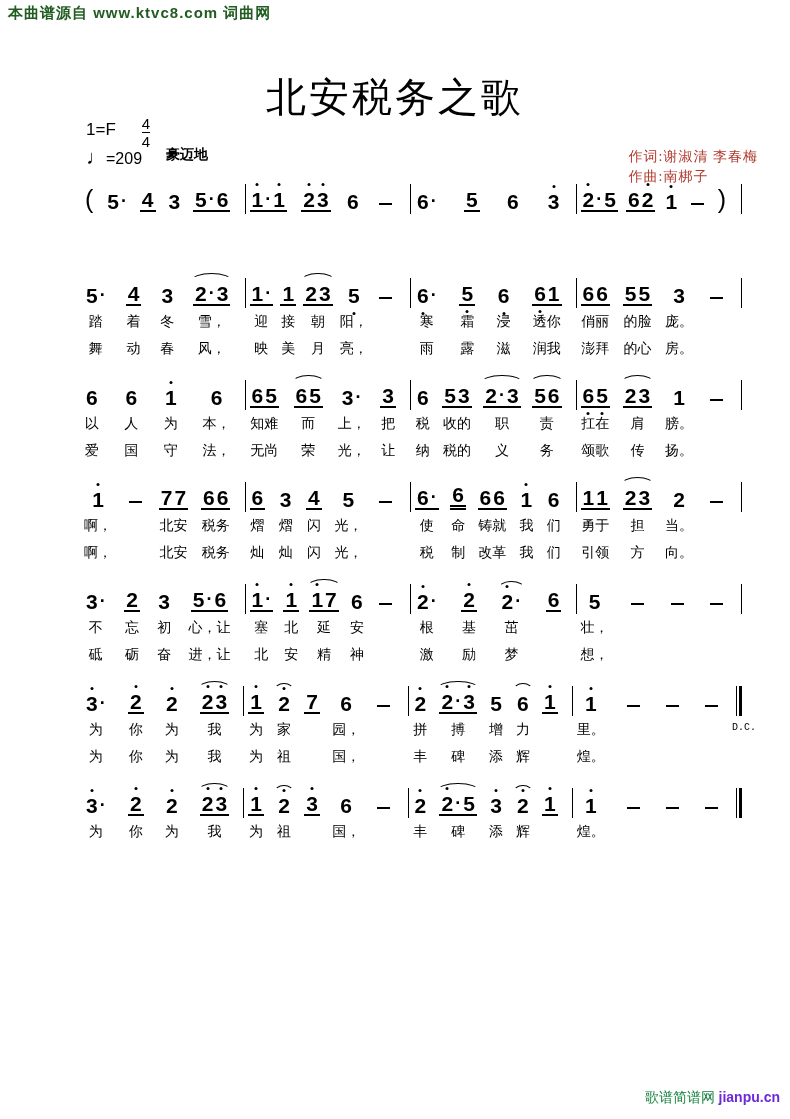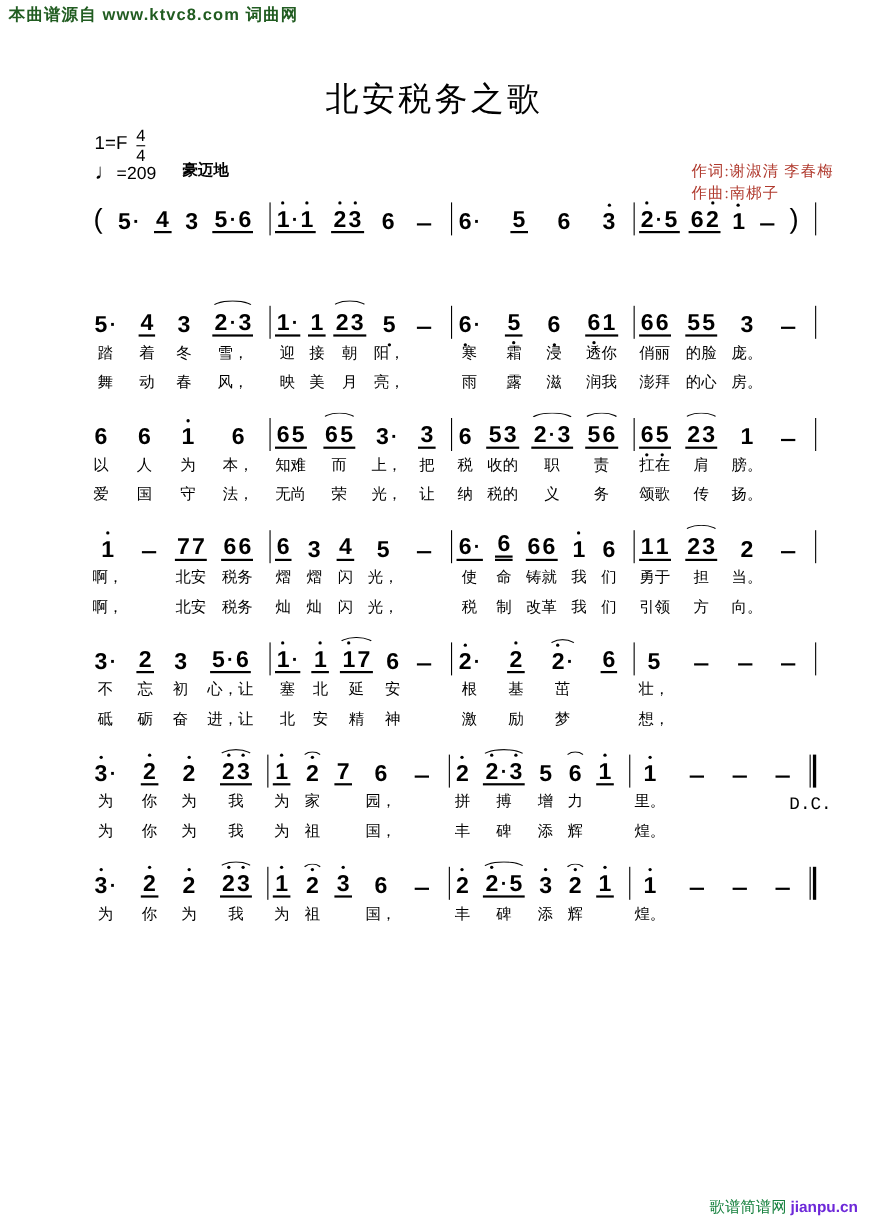--- a/index.html
+++ b/index.html
@@ -3,23 +3,23 @@
 <meta charset="utf-8">
 <style>
   html,body{margin:0;padding:0;background:#fff;}
   .page{position:relative;width:790px;height:1119px;background:#ffffff;overflow:hidden;
         font-family:"Liberation Sans",sans-serif;color:#000;}
   
   .src{position:absolute;top:4px;left:8px;font-size:15px;font-weight:bold;
        color:#215c21;letter-spacing:1px;font-family:"Liberation Sans",sans-serif;}
   
   .title{position:absolute;top:70px;left:0;width:100%;text-align:center;
-         font-size:30px;letter-spacing:3px;font-family:"Liberation Serif",serif;}
+         font-size:40px;letter-spacing:3px;font-family:"Liberation Serif",serif;}
   
-  .keysig{position:absolute;top:120px;left:86px;font-size:17px;display:flex;align-items:flex-start;gap:8px;}
+  .keysig{position:absolute;top:120px;left:86px;font-size:17px;display:flex;align-items:flex-start;gap:26px;}
   .frac{display:inline-flex;flex-direction:column;align-items:center;font-size:15px;line-height:1.05;margin-top:-4px;}
   .frac .fb{border-top:1px solid #000;padding-top:1px;}
   .tempo{position:absolute;top:146px;left:86px;font-size:16px;}
   .tempo .glyph{font-size:20px;}
   .expr{position:absolute;top:146px;left:166px;font-size:14px;font-weight:bold;
         font-family:"Liberation Serif",serif;}
   .credits{position:absolute;top:122px;right:32px;font-size:14px;line-height:20px;
            color:#b03a2e;font-family:"Liberation Serif",serif;letter-spacing:1px;margin-top:25px;}
   
   .score{position:absolute;top:174px;left:80px;width:662px;}
@@ -43,21 +43,21 @@
   .arc{position:absolute;top:-10px;left:-2px;right:-2px;height:8px;
        border:1.5px solid transparent;border-top-color:#000;border-bottom:0;
        border-radius:50% 50% 0 0 / 90% 90% 0 0;}
   .bar{width:1px;height:30px;background:#000;margin-top:10px;flex:none;}
   .bar.final{width:auto;background:none;display:flex;gap:2px;}
   .bar.final i{display:block;height:30px;background:#000;}
   .bar.final .thin{width:1px;}
   .bar.final .thick{width:3px;}
   .lyr{height:27px;line-height:27px;font-size:14px;white-space:nowrap;
        font-family:"Liberation Serif",serif;}
-  .dc{position:absolute;right:-14px;top:46px;font-size:16px;
+  .dc{position:absolute;right:-14px;top:46px;font-size:10px;
       font-family:"Liberation Mono",monospace;}
   
   .footer{position:absolute;right:10px;bottom:12px;font-size:14px;font-family:"Liberation Serif",serif;}
   .footer .site{color:#9a9a9a;}
   .footer .url{color:#e0642f;font-family:"Liberation Sans",sans-serif;font-weight:bold;text-decoration:none;}
 </style>
 </head>
 <body>
 
 <div class="page">

